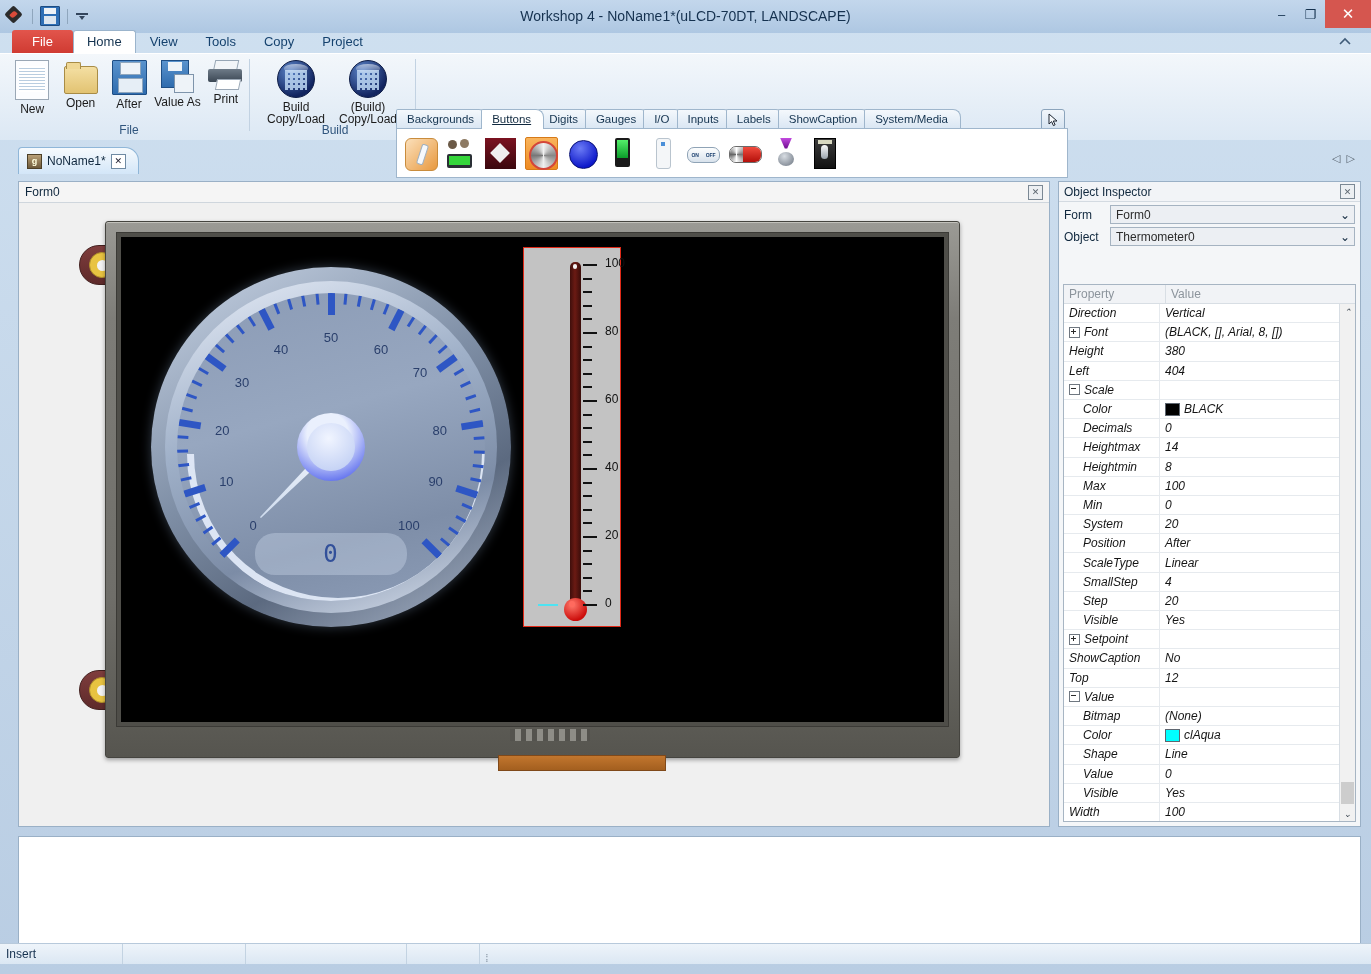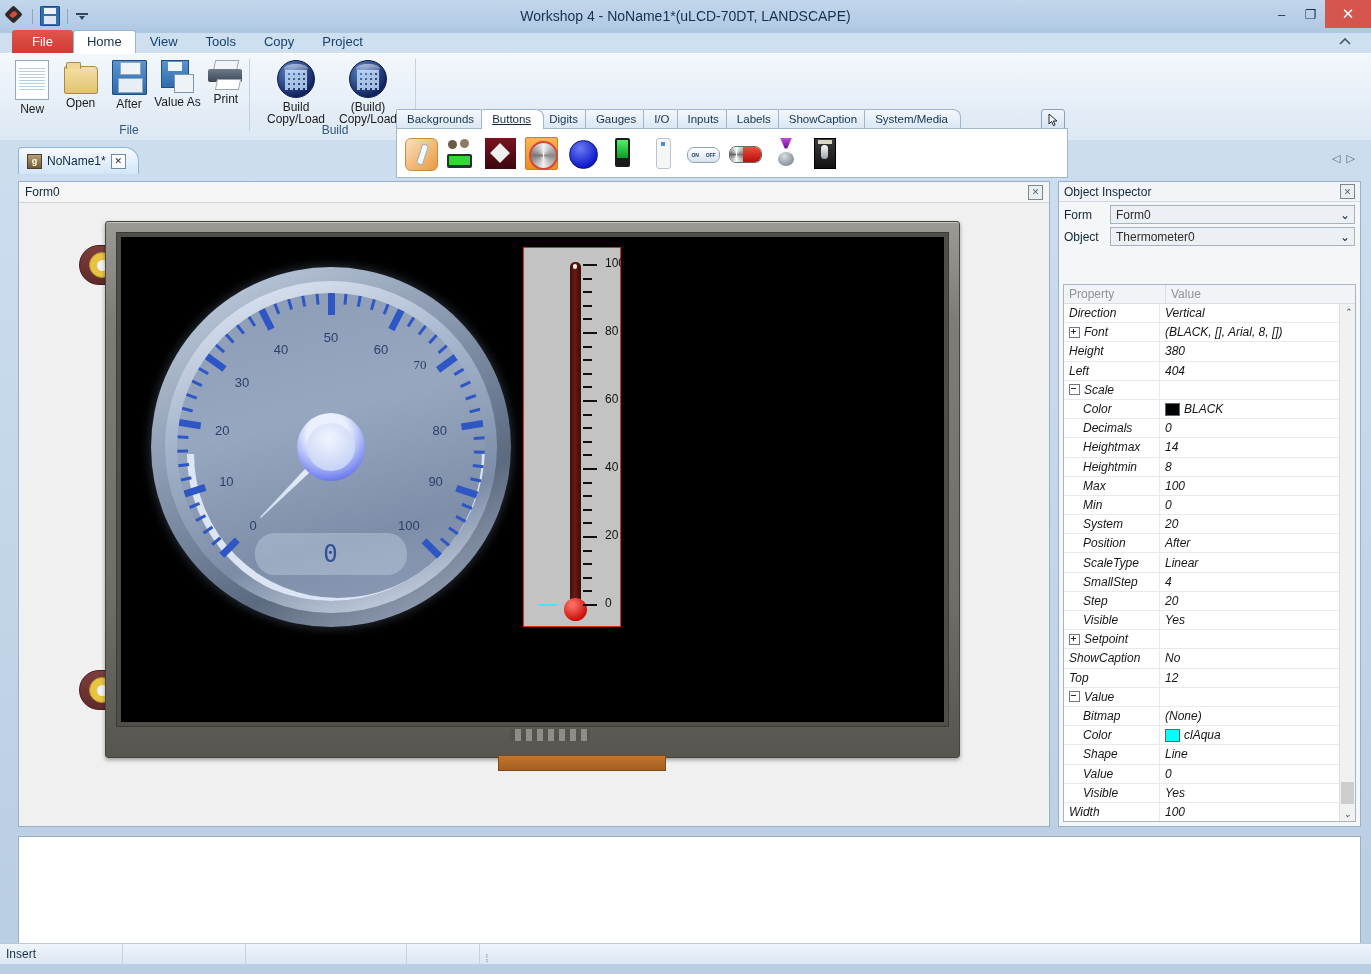--- a/index.html
+++ b/index.html
@@ -625,21 +625,21 @@
                     </div>
                   </div>
                 <div id="gauge-nums">
                     <div class="tl-num" style="left: 76.2183px; top: 231.782px;">0</div>
                     <div class="tl-num" style="left: 49.3838px; top: 187.992px;">10</div>
                     <div class="tl-num" style="left: 45.3543px; top: 136.792px;">20</div>
                     <div class="tl-num" style="left: 65.0081px; top: 89.3436px;">30</div>
                     <div class="tl-num" style="left: 104.061px; top: 55.9893px;">40</div>
                     <div class="tl-num" style="left: 154px; top: 44px;">50</div>
                     <div class="tl-num" style="left: 203.939px; top: 55.9893px;">60</div>
-                    <div class="tl-num" style="left: 242.992px; top: 72px; font-family: Liberation Serif, serif;">70</div>
+                    <div class="tl-num" style="left: 242.992px; top: 79px;">70</div>
                     <div class="tl-num" style="left: 262.646px; top: 136.792px;">80</div>
                     <div class="tl-num" style="left: 258.616px; top: 187.992px;">90</div>
                     <div class="tl-num" style="left: 231.782px; top: 231.782px;">100</div>
                   </div>
                 <div class="readout">
                   <span>0</span>
                 </div>
                 <div class="needle"></div>
                 <div class="hub"></div>
               </div>

